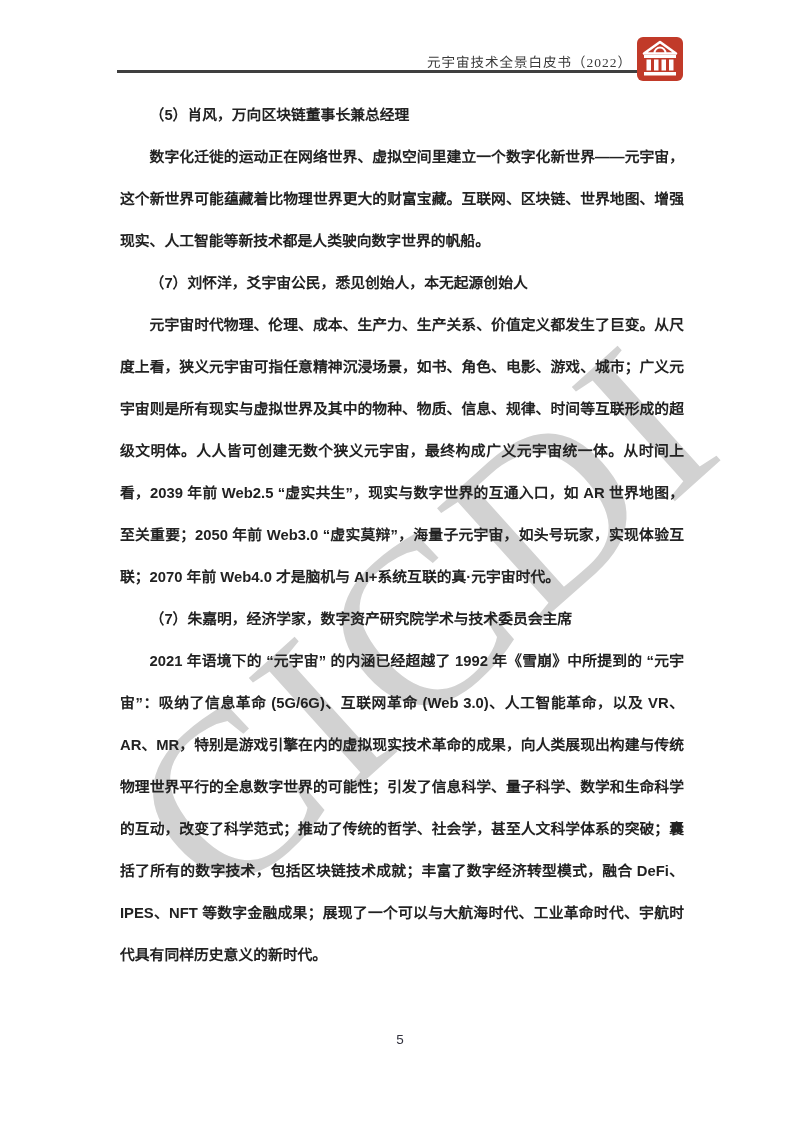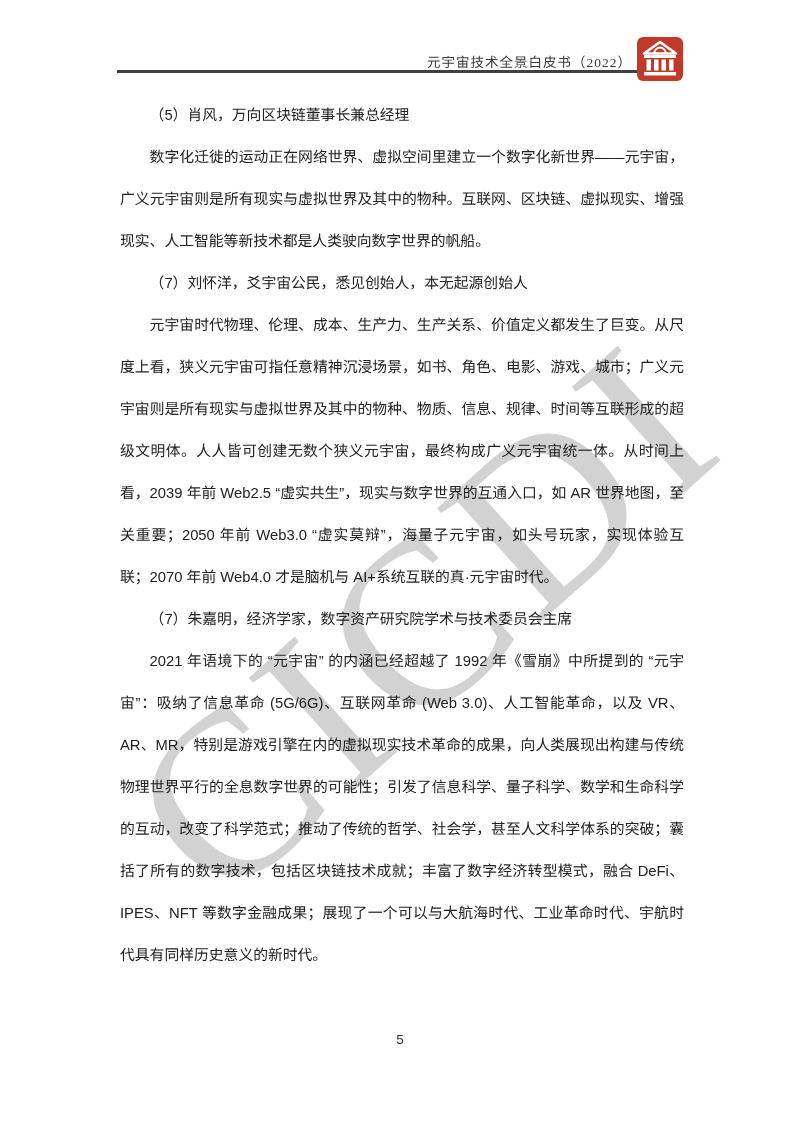--- a/index.html
+++ b/index.html
@@ -53,20 +53,21 @@
     width:564px;
     z-index:2;
     font-size:14.8px;
     line-height:42px;
     color:#222222;
     text-align:justify;
   }
   .content p{
     margin:0;
     text-indent:2em;
+    font-weight:bold;
   }
   
   .page-number{
     position:absolute;
     left:0;top:1032px;
     width:100%;
     text-align:center;
     font-size:13.5px;
     color:#33333f;
     z-index:2;
@@ -96,21 +97,21 @@
       <rect x="17" y="22.5" width="4.5" height="11" fill="#ffffff"></rect>
       <rect x="24.5" y="22.5" width="4.5" height="11" fill="#ffffff"></rect>
       <rect x="32" y="22.5" width="4.5" height="11" fill="#ffffff"></rect>
 
       <rect x="7" y="35" width="32" height="3.5" fill="#ffffff"></rect>
     </svg>
   </span>
 
   <div class="content">
     <p>（5）肖风，万向区块链董事长兼总经理</p>
-    <p>数字化迁徙的运动正在网络世界、虚拟空间里建立一个数字化新世界——元宇宙，广义元宇宙则是所有现实与虚拟世界及其中的物种。互联网、区块链、虚拟现实、增强现实、人工智能等新技术都是人类驶向数字世界的帆船。</p>
+    <p>数字化迁徙的运动正在网络世界、虚拟空间里建立一个数字化新世界——元宇宙，这个新世界可能蕴藏着比物理世界更大的财富宝藏。互联网、区块链、世界地图、增强现实、人工智能等新技术都是人类驶向数字世界的帆船。</p>
     <p>（7）刘怀洋，爻宇宙公民，悉见创始人，本无起源创始人</p>
     <p>元宇宙时代物理、伦理、成本、生产力、生产关系、价值定义都发生了巨变。从尺度上看，狭义元宇宙可指任意精神沉浸场景，如书、角色、电影、游戏、城市；广义元宇宙则是所有现实与虚拟世界及其中的物种、物质、信息、规律、时间等互联形成的超级文明体。人人皆可创建无数个狭义元宇宙，最终构成广义元宇宙统一体。从时间上看，2039 年前 Web2.5 “虚实共生”，现实与数字世界的互通入口，如 AR 世界地图，至关重要；2050 年前 Web3.0 “虚实莫辩”，海量子元宇宙，如头号玩家，实现体验互联；2070 年前 Web4.0 才是脑机与 AI+系统互联的真·元宇宙时代。</p>
     <p>（7）朱嘉明，经济学家，数字资产研究院学术与技术委员会主席</p>
     <p>2021 年语境下的 “元宇宙” 的内涵已经超越了 1992 年《雪崩》中所提到的 “元宇宙”：吸纳了信息革命 (5G/6G)、互联网革命 (Web 3.0)、人工智能革命，以及 VR、AR、MR，特别是游戏引擎在内的虚拟现实技术革命的成果，向人类展现出构建与传统物理世界平行的全息数字世界的可能性；引发了信息科学、量子科学、数学和生命科学的互动，改变了科学范式；推动了传统的哲学、社会学，甚至人文科学体系的突破；囊括了所有的数字技术，包括区块链技术成就；丰富了数字经济转型模式，融合 DeFi、IPES、NFT 等数字金融成果；展现了一个可以与大航海时代、工业革命时代、宇航时代具有同样历史意义的新时代。</p>
   </div>
 
   <div class="page-number">5</div>
 
 </div>
 

